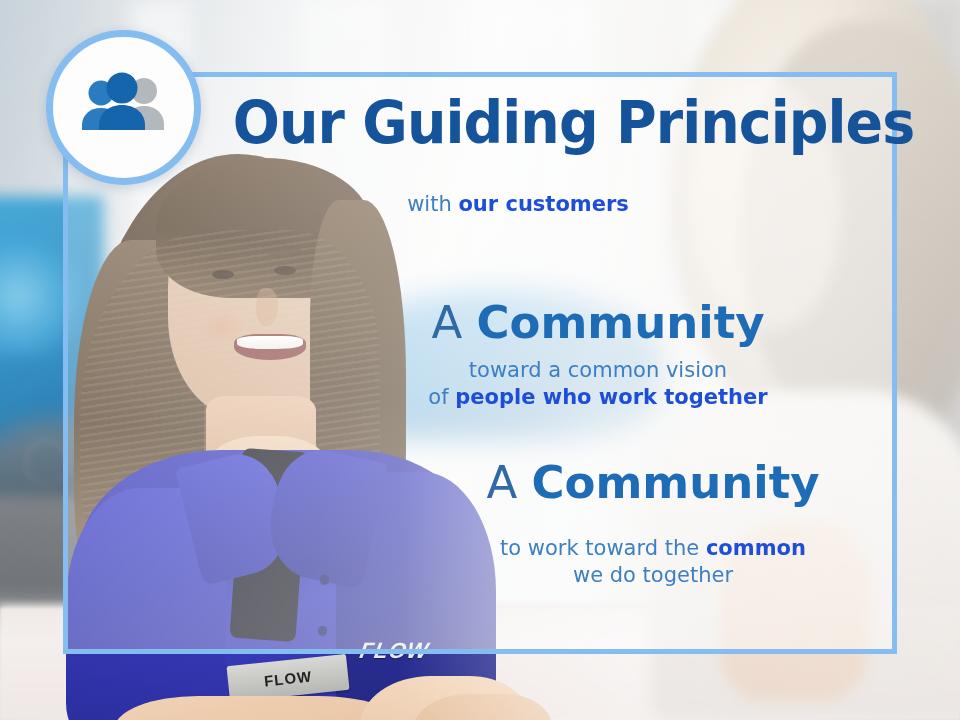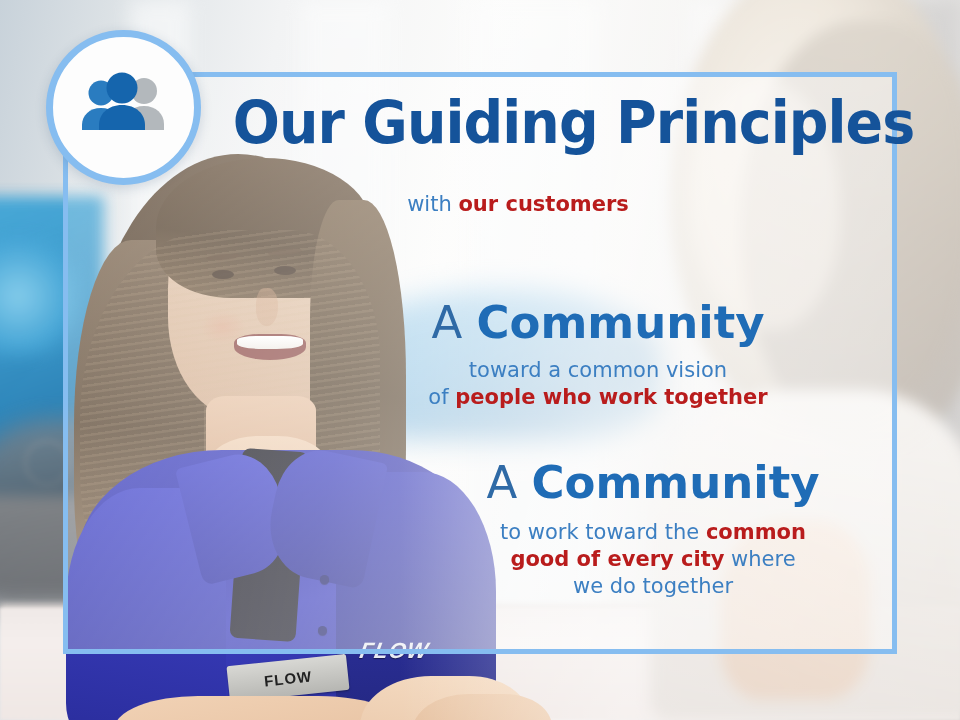--- a/index.html
+++ b/index.html
@@ -298,30 +298,30 @@
   .p-title .art{ font-weight:400; color:#2f6aa6; }
   .p-title .key{ font-weight:700; color:#1f6cb6; }
 
   .p-sub{
     font-family:"DejaVu Sans", sans-serif;
     font-size:21px; line-height:1.30;
     color:#3c7fc2;
     font-weight:400;
     margin-top:6px;
   }
-  .p-sub b{ font-weight:700; color:#b91c1c; }
+  .p-sub b{ font-weight:700; color:#1d4ed8; }
 
   
   .pr-1{ left:318px; top:182px; width:400px; }
   .pr-2{ left:368px; top:300px; width:460px; }
   .pr-3{ left:418px; top:460px; width:470px; }
 
   .pr-1 .p-sub{ margin-top:9px; }
   .pr-2 .p-sub{ margin-top:10px; }
-  .pr-3 .p-sub{ margin-top:12px; }
+  .pr-3 .p-sub{ margin-top:28px; }
 </style>
 </head>
 <body>
 
 <div class="stage">
 
   <div class="photo">
     <div class="bg-wall"></div>
     <div class="bg-col c1"></div>
     <div class="bg-col c2"></div>
@@ -424,18 +424,17 @@
     </div>
   </div>
 
   <div class="principle pr-3">
     <div class="p-title">
       <span class="art">A</span>
       <span class="key">Community</span>
     </div>
     <div class="p-sub">
       <div>to work toward the <b>common</b></div>
-      <div><b>good of every city</b> where</div>
       <div>we do together</div>
     </div>
   </div>
 
 </div>
 
 </body></html>

